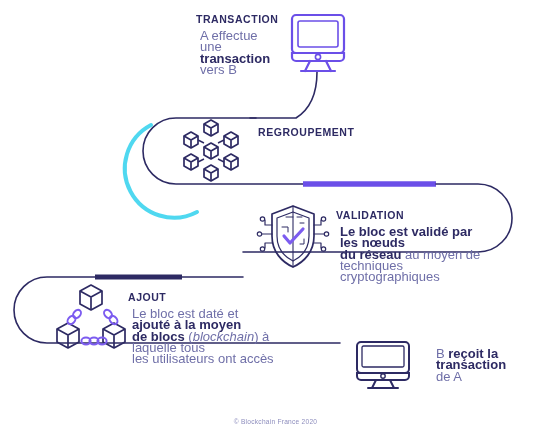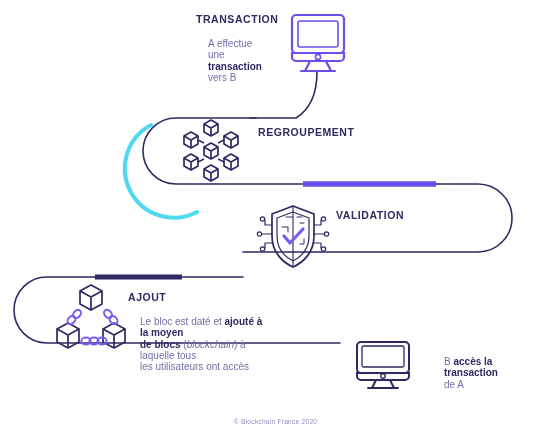--- a/index.html
+++ b/index.html
@@ -11,21 +11,21 @@
   #stage{position:absolute;inset:0;width:551px;height:360px;}
   #paths{position:absolute;left:0;top:0;width:551px;height:438px;}
 
   .step{position:absolute;}
   .step-text{position:absolute;}
   .step-title{
     font-size:10.5px;font-weight:bold;letter-spacing:.55px;
     color:#2d2a63;line-height:13px;margin:0 0 2px 0;white-space:nowrap;
   }
   .step-body{
-    font-size:10px;line-height:11.3px;color:#6f6fa8;margin:12px;
+    font-size:13px;line-height:11.3px;color:#6f6fa8;margin:4px;
   }
   .step-body b{color:#2d2a63;font-weight:bold;}
   .step-body i{font-style:italic;}
   .icon{position:absolute;}
 
   #credit{
     position:absolute;left:0;right:0;top:418px;text-align:center;
     font-size:6.6px;color:#8d8dbd;letter-spacing:.25px;
   }
 </style>
@@ -140,20 +140,25 @@
           <circle cx="67.5" cy="46" r="2.2" stroke-width="1.2"></circle>
 
           <path d="M30,14 h7 M41,14 h5 M44,20 h4" stroke-width="1"></path>
           <path d="M26,24 h6 v5 M48,36 v5 h-4" stroke-width="1"></path>
         </g>
         <path d="M28,33 L34,40 L47,26" fill="none" stroke="#7c5cf0" stroke-width="3.2" stroke-linecap="round" stroke-linejoin="round"></path>
       </svg>
     </div>
     <div class="step-text" style="left:336px;top:209px;width:160px;">
       <p class="step-title">VALIDATION</p>
+      <p class="step-body">
+        <b>Le bloc est validé par les nœuds</b><br>
+        <b>du réseau</b><span> au moyen de techniques</span><br>
+        <span>cryptographiques</span>
+      </p>
     </div>
   </div>
 
   <div class="step">
     <div class="icon" style="left:53px;top:283px;">
       <svg width="78" height="74" viewBox="0 0 78 74">
         <g fill="none" stroke="#2d2a63" stroke-width="1.7" stroke-linejoin="round">
 
           <g transform="translate(27,2)">
               <path d="M11,0 L22,6 L22,19 L11,25 L0,19 L0,6 Z"></path>
@@ -200,21 +205,21 @@
         <rect x="5" y="2" width="52" height="31" rx="4" fill="none" stroke="#2d2a63" stroke-width="2"></rect>
         <rect x="10" y="6" width="42" height="21" rx="1.5" fill="none" stroke="#2d2a63" stroke-width="1.3"></rect>
         <path d="M5,33 h52 v3 a4,4 0 0 1 -4,4 h-44 a4,4 0 0 1 -4,-4 z" fill="none" stroke="#2d2a63" stroke-width="2"></path>
         <circle cx="31" cy="36" r="2.2" fill="none" stroke="#2d2a63" stroke-width="1.4"></circle>
         <path d="M24,40 L20,48 M38,40 L42,48" fill="none" stroke="#2d2a63" stroke-width="2" stroke-linecap="round"></path>
         <path d="M16,48 H46" fill="none" stroke="#2d2a63" stroke-width="2" stroke-linecap="round"></path>
       </svg>
     </div>
     <div class="step-text" style="left:432px;top:344px;width:115px;">
       <p class="step-body">
-        <span>B </span><b>accès la transaction</b><br>
+        <span>B </span><b>reçoit la transaction</b><br>
         <span>de A</span>
       </p>
     </div>
   </div>
 
   <div id="credit">© Blockchain France 2020</div>
 
 </div>
 
 </body></html>

